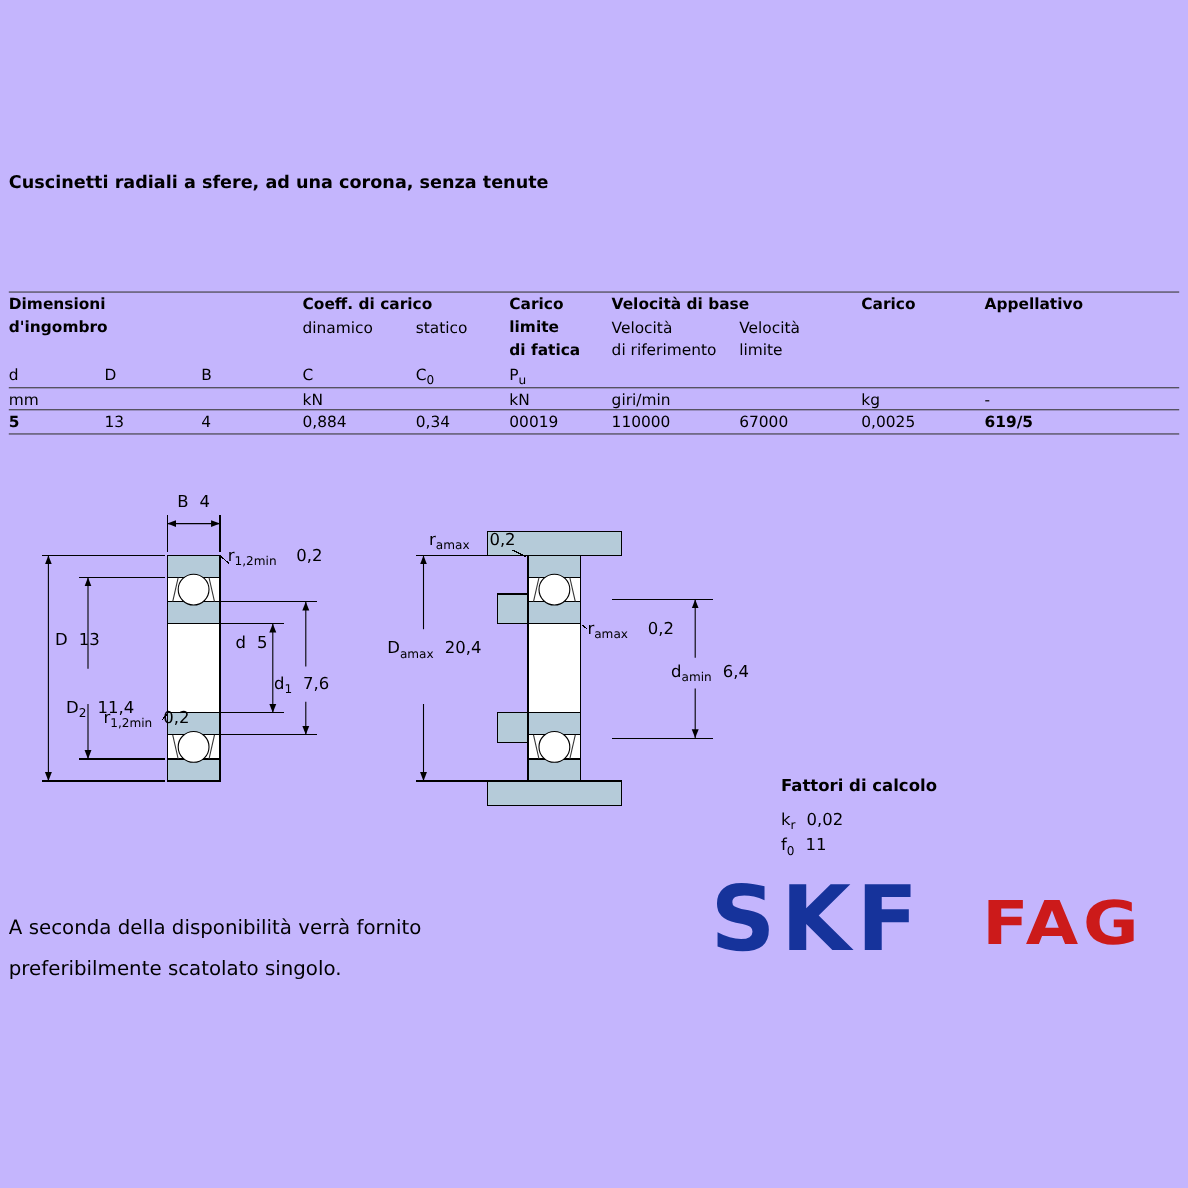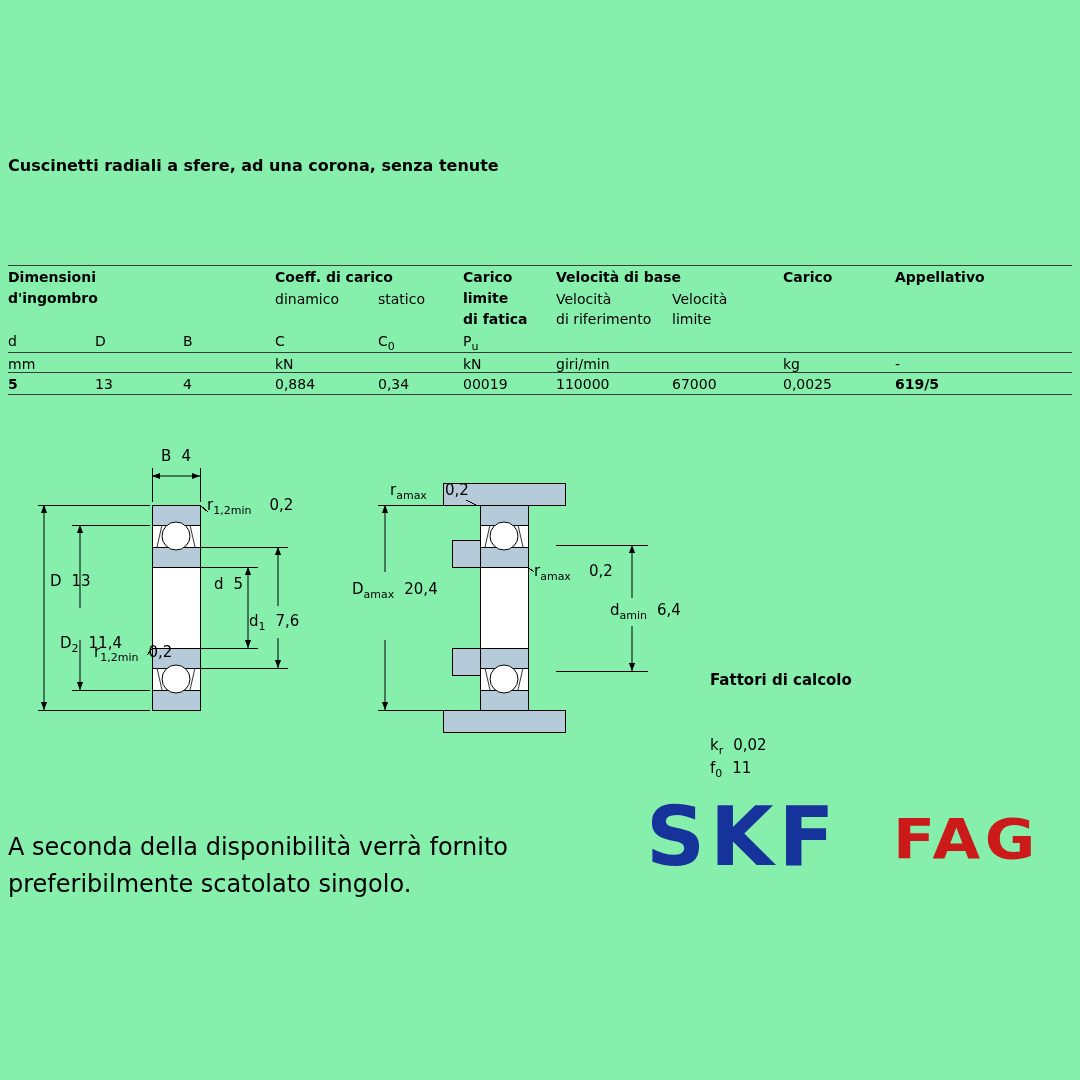--- a/index.html
+++ b/index.html
@@ -1,29 +1,29 @@
 <!DOCTYPE html>
 <html style="--skf-blue: #16339b; --fag-red: #cc1a1a; --steel: #b5cbd9;"><head>
 <meta charset="utf-8">
 <style>
   * { margin:0; padding:0; box-sizing:border-box; }
   html,body { background:#fff; }
-  .page { position:relative; width:1080px; height:1080px; background:#86efac;
+  .page { position:relative; width:1080px; height:1080px; background:#c4b5fd;
           font-family:"DejaVu Sans","Liberation Sans",sans-serif; color:#000; overflow:hidden; }
   .abs { position:absolute; white-space:nowrap; }
   .t  { font-size:14px; line-height:1.25; }
   .b  { font-weight:bold; }
   .rule { position:absolute; left:8px; width:1064px; height:1px; background:#3a3a3a; }
   .title { position:absolute; font-size:16px; font-weight:bold; white-space:nowrap; }
   .lbl { position:absolute; font-size:15px; white-space:nowrap; }
   sub { font-size:11px; }
   .gap  { margin-left:10px; }
   .gapw { margin-left:18px; }
   .fatt-title { position:absolute; font-size:15px; font-weight:bold; white-space:nowrap; }
-  .avail { position:absolute; font-size:24px; white-space:nowrap; }
+  .avail { position:absolute; font-size:18px; white-space:nowrap; }
   .skf { position:absolute; font-size:82px; font-weight:bold; 
          letter-spacing:5px; line-height:1; color:var(--skf-blue); }
   .fag { position:absolute; font-size:55px; font-weight:bold; letter-spacing:4px; line-height:1;
          color:var(--fag-red); transform:scaleX(1.12); transform-origin:left top; }
   .art { position:absolute; left:0; top:0; }
   .art line { stroke:#000; stroke-width:1; shape-rendering:crispEdges; }
   .art line.cage { stroke:#333; shape-rendering:auto; }
   .art path.dim { stroke:#000; stroke-width:1; fill:none; }
   .art rect { stroke:#000; stroke-width:1; fill:none; shape-rendering:crispEdges; }
   .art rect.steel { fill:var(--steel); }
@@ -186,21 +186,21 @@
   <div class="lbl" style="left:352px;top:580px">
     <span>D</span><sub>amax</sub><span class="gap">20,4</span>
   </div>
   <div class="lbl" style="left:534px;top:562px">
     <span>r</span><sub>amax</sub><span class="gapw">0,2</span>
   </div>
   <div class="lbl" style="left:610px;top:601px">
     <span>d</span><sub>amin</sub><span class="gap">6,4</span>
   </div>
 
-  <div class="fatt-title" style="left:710px;top:671px">Fattori di calcolo</div>
+  <div class="fatt-title" style="left:710px;top:705px">Fattori di calcolo</div>
   <div class="lbl" style="left:710px;top:736px">
     <span>k</span><sub>r</sub><span class="gap">0,02</span>
   </div>
   <div class="lbl" style="left:710px;top:759px">
     <span>f</span><sub>0</sub><span class="gap">11</span>
   </div>
 
   <div class="skf" style="left:646px;top:796px">SKF</div>
   <div class="fag" style="left:893px;top:812px">FAG</div>
 

